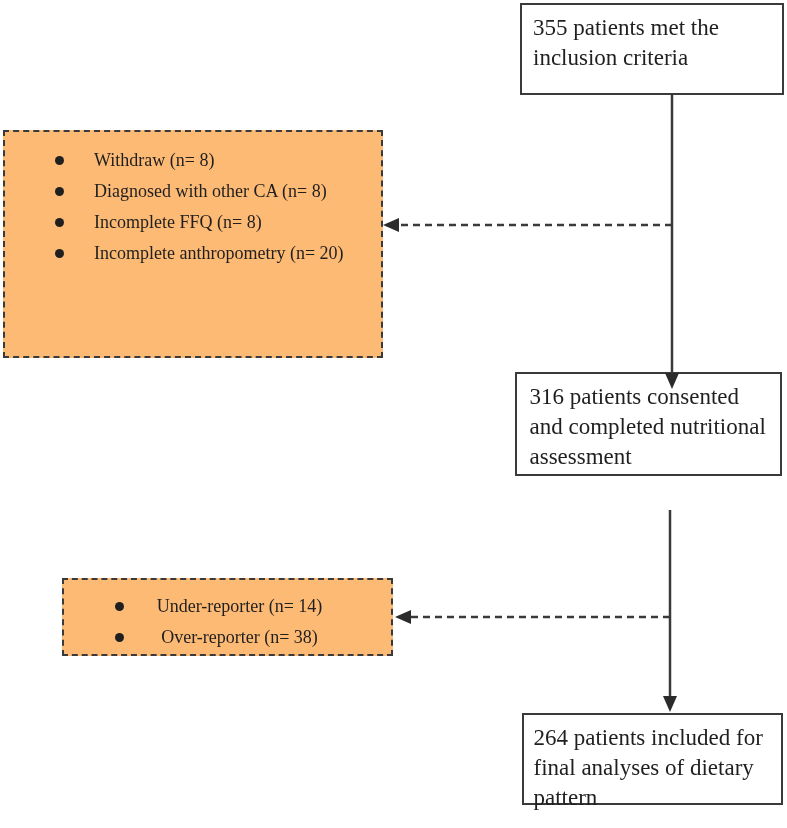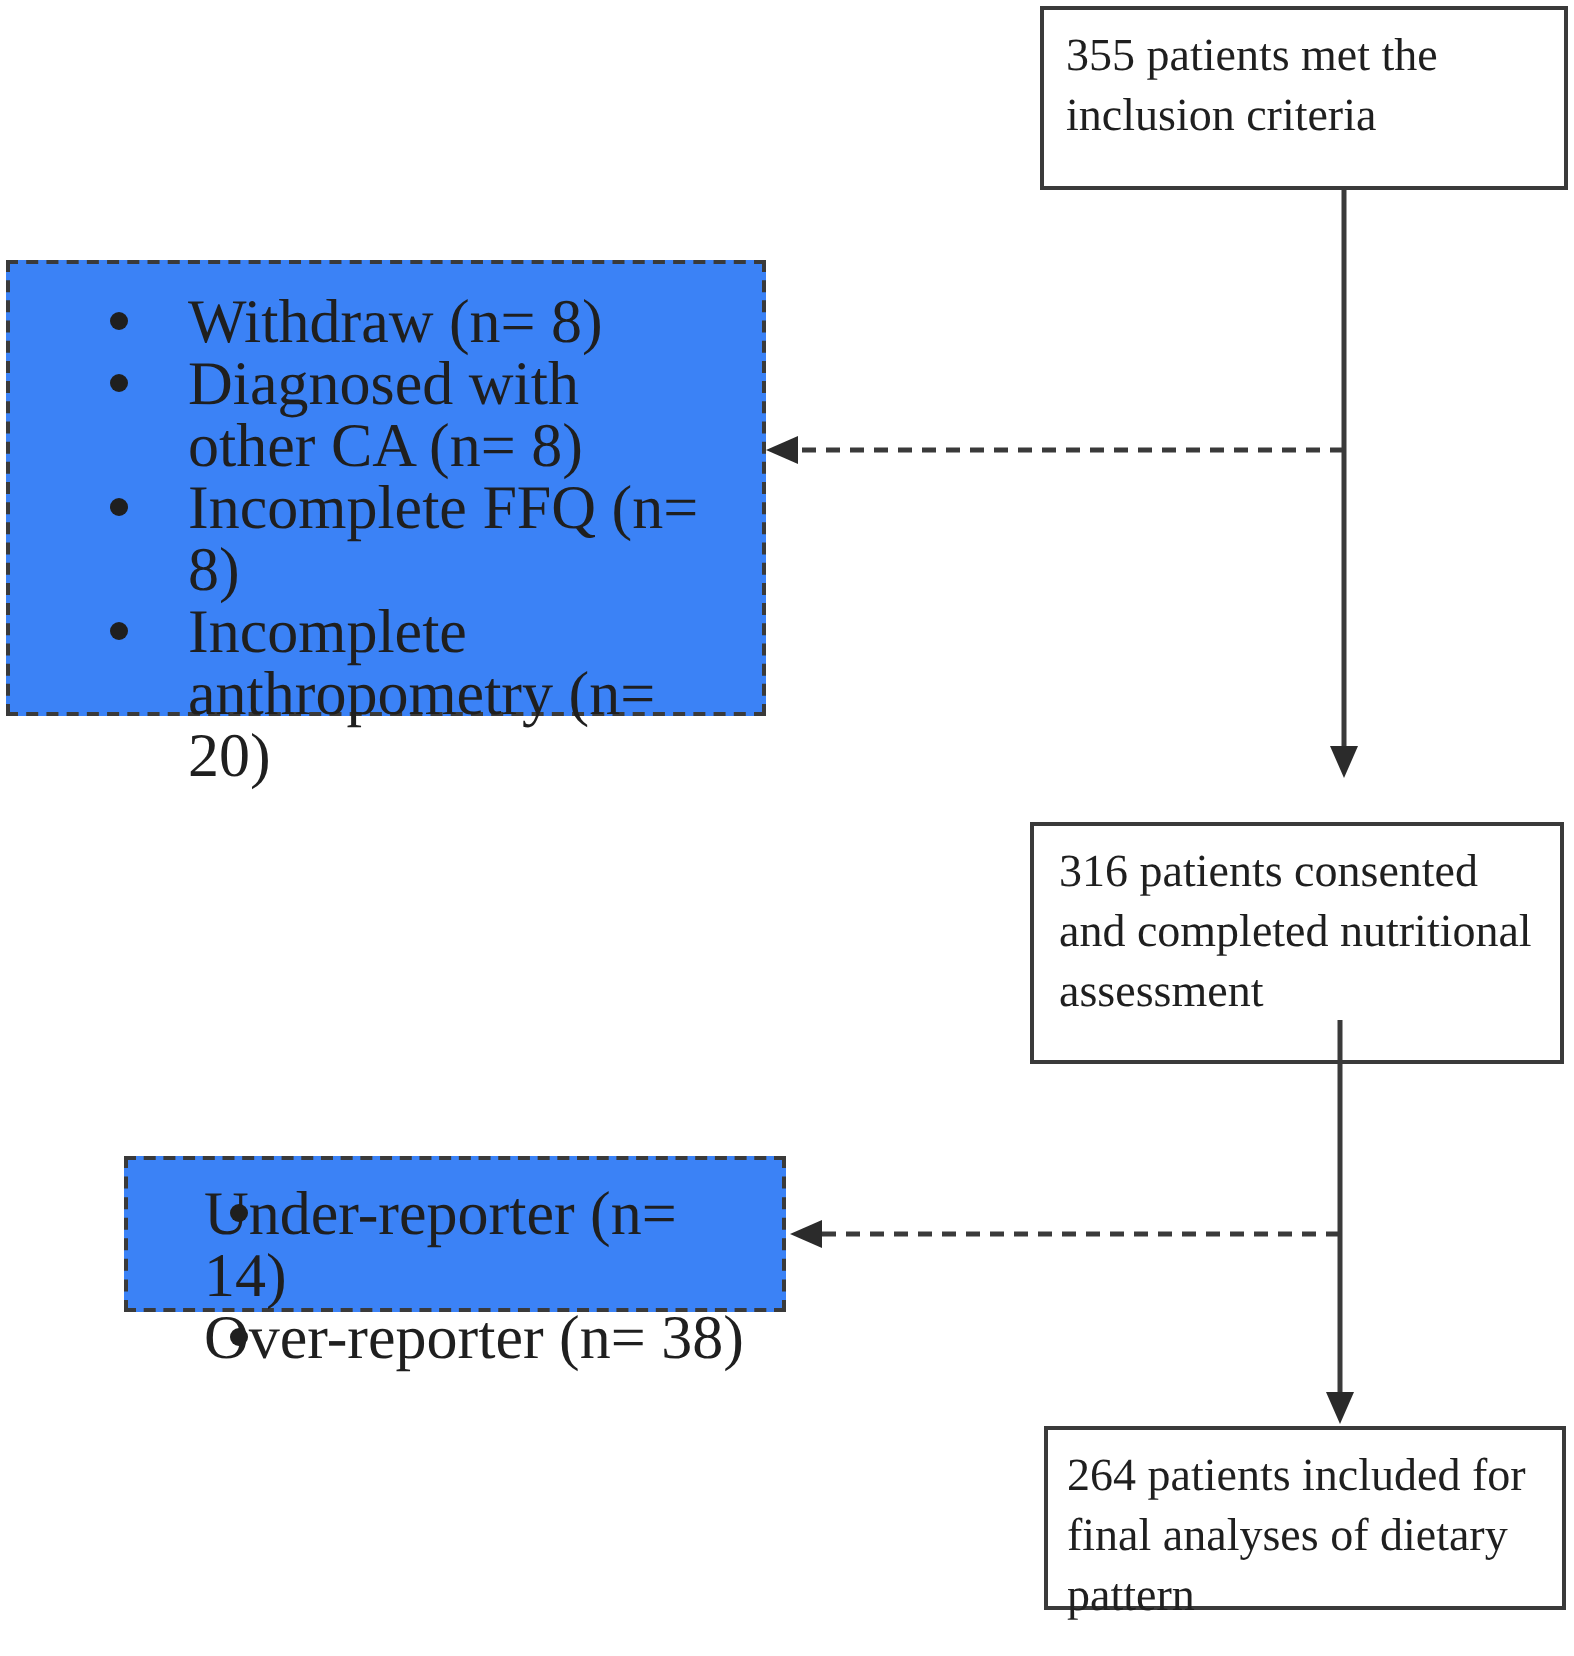--- a/index.html
+++ b/index.html
@@ -22,47 +22,47 @@
     background: #ffffff;
     box-sizing: border-box;
     font-size: 23px;
     line-height: 30px;
   }
   .flow-box .box-text {
     margin: 8px auto 0 auto;
     width: 238px;
   }
   .box-inclusion   { left: 520px; top: 3px;   width: 264px; height: 92px;  }
-  .box-consented   { left: 515px; top: 411px; width: 267px; height: 121px; }
+  .box-consented   { left: 515px; top: 372px; width: 267px; height: 104px; }
   .box-final       { left: 522px; top: 713px; width: 261px; height: 92px; }
 
   .dashed-box {
     position: absolute;
     border: 2px dashed #3a3a3a;
-    background: #3b82f6;
+    background: #fdba74;
     box-sizing: border-box;
-    font-size: 31px;
+    font-size: 18px;
     line-height: 31px;
   }
   .box-excluded-1 { left: 3px;  top: 130px; width: 380px; height: 228px; }
   .box-excluded-2 { left: 62px; top: 578px; width: 331px; height: 78px;  }
 
   .exclusion-list {
     list-style: none;
     margin: 0;
     padding: 0;
   }
   .box-excluded-1 .exclusion-list { margin-top: 13px; padding-right: 28px; }
   .box-excluded-2 .exclusion-list { margin-top: 11px; padding-right: 14px; }
 
   .exclusion-list li {
     position: relative;
   }
   .box-excluded-1 .exclusion-list li { padding-left: 89px; }
-  .box-excluded-2 .exclusion-list li { padding-left: 38px; }
+  .box-excluded-2 .exclusion-list li { padding-left: 38px; text-align: center; }
 
   .exclusion-list li::before {
     content: "";
     position: absolute;
     top: 11px;
     width: 9px;
     height: 9px;
     border-radius: 50%;
     background: #1f1f1f;
   }

